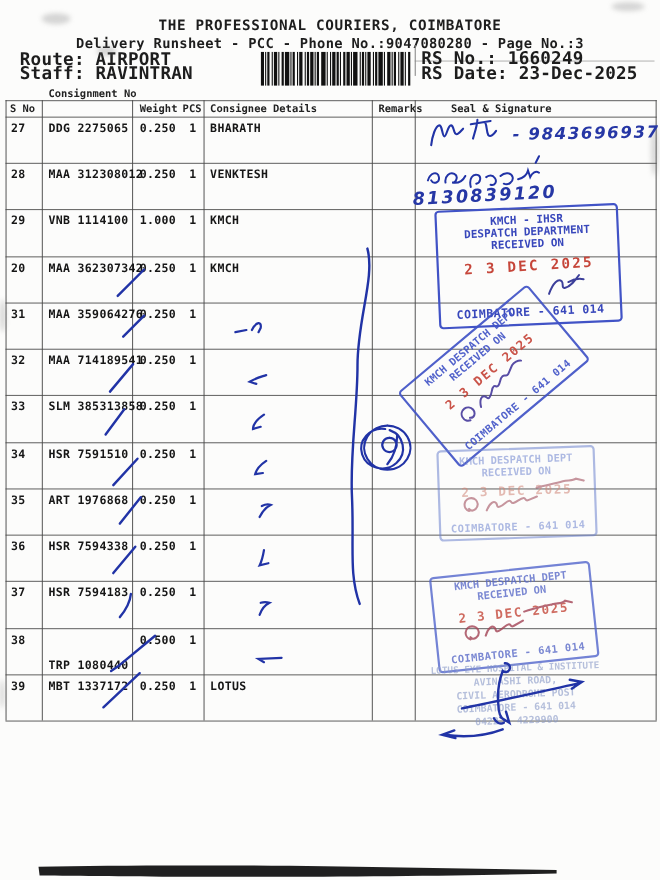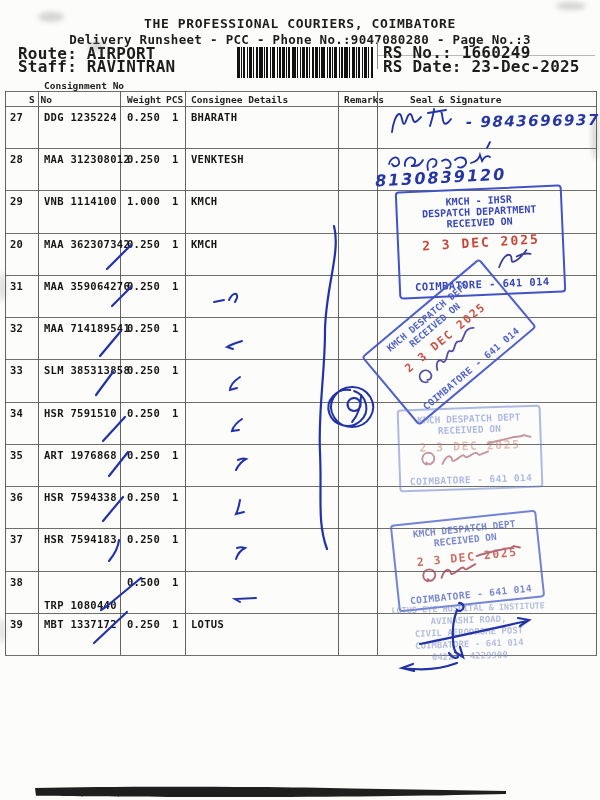--- a/index.html
+++ b/index.html
@@ -113,31 +113,31 @@
       <div class="hline" style="left: 5px; top: 359.385px; width: 592px; height: 1px;"></div>
       <div class="hline" style="left: 5px; top: 401.615px; width: 592px; height: 1px;"></div>
       <div class="hline" style="left: 5px; top: 443.846px; width: 592px; height: 1px;"></div>
       <div class="hline" style="left: 5px; top: 486.077px; width: 592px; height: 1px;"></div>
       <div class="hline" style="left: 5px; top: 528.308px; width: 592px; height: 1px;"></div>
       <div class="hline" style="left: 5px; top: 570.538px; width: 592px; height: 1px;"></div>
       <div class="hline" style="left: 5px; top: 612.769px; width: 592px; height: 1px;"></div>
       <div class="hline" style="left: 5px; top: 655px; width: 592px; height: 1px;"></div>
     </div>
 
-  <div class="abs print th" style="left:9px;top:94px;margin-left:20px;">S No</div>
+  <div class="abs print th" style="left:9px;top:94px;">S No</div>
   <div class="abs print th" style="left:44px;top:80px;">Consignment No</div>
   <div class="abs print th" style="left:127px;top:94px;">Weight</div>
   <div class="abs print th" style="left:166px;top:94px;">PCS</div>
   <div class="abs print th" style="left:191px;top:94px;">Consignee Details</div>
   <div class="abs print th" style="left:344px;top:94px;">Remarks</div>
   <div class="abs print th" style="left:410px;top:94px;">Seal &amp; Signature</div>
 
   <div id="rows">
       <div class="abs print cell" style="left: 10px; top: 111px;">27</div>
-      <div class="abs print cell" style="left: 44px; top: 111px;">DDG 1235224</div>
+      <div class="abs print cell" style="left: 44px; top: 111px;">DDG 2275065</div>
       <div class="abs print cell" style="left: 127px; top: 111px;">0.250</div>
       <div class="abs print cell" style="left: 172px; top: 111px;">1</div>
       <div class="abs print cell" style="left: 191px; top: 111px;">BHARATH</div>
       <div class="abs print cell" style="left: 10px; top: 153.231px;">28</div>
       <div class="abs print cell" style="left: 44px; top: 153.231px;">MAA 312308012</div>
       <div class="abs print cell" style="left: 127px; top: 153.231px;">0.250</div>
       <div class="abs print cell" style="left: 172px; top: 153.231px;">1</div>
       <div class="abs print cell" style="left: 191px; top: 153.231px;">VENKTESH</div>
       <div class="abs print cell" style="left: 10px; top: 195.462px;">29</div>
       <div class="abs print cell" style="left: 44px; top: 195.462px;">VNB 1114100</div>

